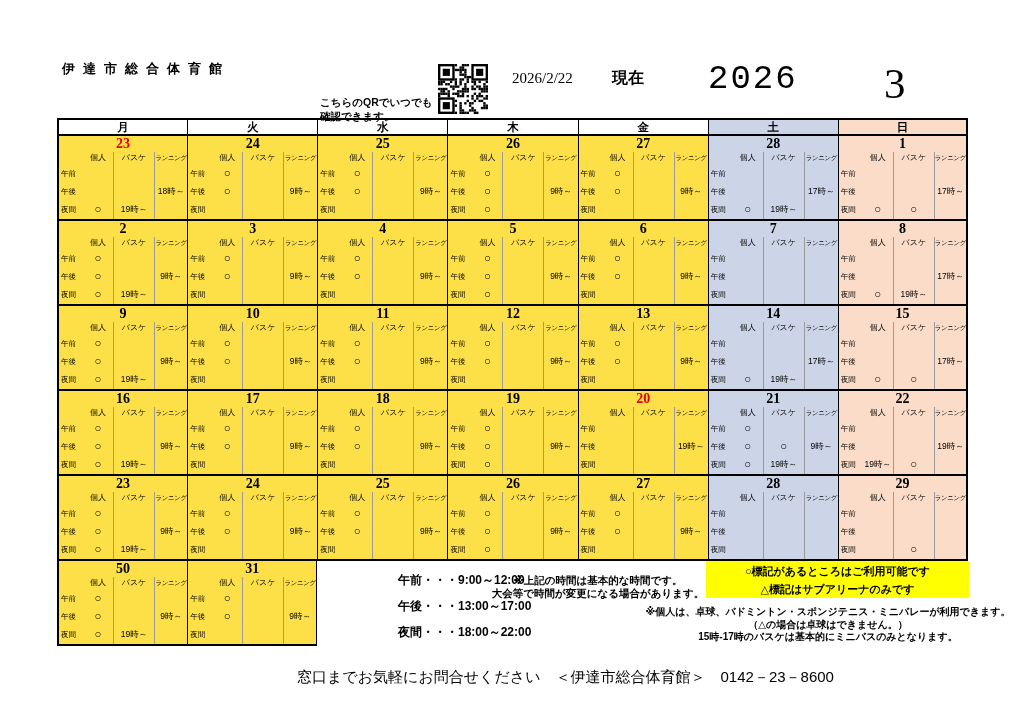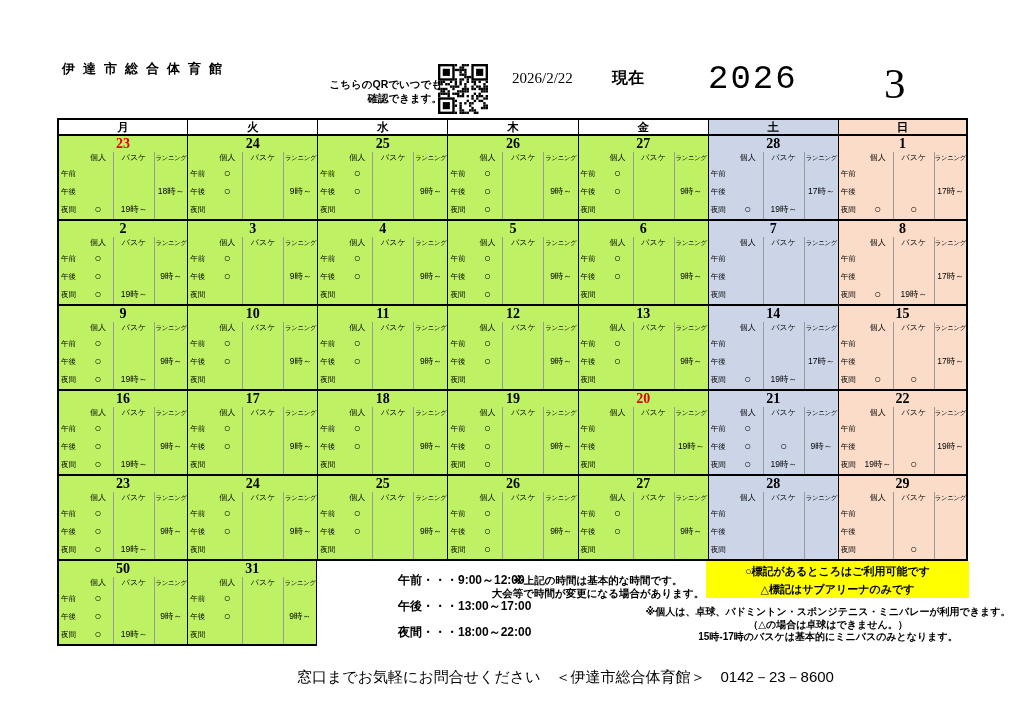--- a/index.html
+++ b/index.html
@@ -4,35 +4,35 @@
 <style>
   *{margin:0;padding:0;box-sizing:border-box;}
   html,body{background:#e8e8e8;}
   body{font-family:"Liberation Sans","DejaVu Sans",sans-serif;}
   .page{position:relative;width:1024px;height:724px;background:#fff;color:#000;overflow:hidden;margin:0 auto;}
   .abs{position:absolute;}
 
   
   .facility{left:62px;top:60px;width:252px;text-align:left;font-weight:bold;font-size:13px;letter-spacing:8px;white-space:nowrap;}
   .doc-title{left:56px;top:84px;width:300px;font-weight:bold;font-size:17.5px;white-space:nowrap;}
-  .qr-note{left:320px;top:78px;width:122px;font-weight:bold;font-size:10.5px;text-align:right;line-height:1.3;}
+  .qr-note{left:320px;top:96px;width:122px;font-weight:bold;font-size:10.5px;text-align:left;line-height:1.3;}
   .qr{left:438px;top:64px;width:50px;height:50px;}
   .asof-date{left:512px;top:70px;font-family:"Liberation Serif","DejaVu Serif",serif;font-size:15px;}
   .asof-label{left:612px;top:68px;font-family:Liberation Serif, serif;font-weight:bold;font-size:16px;}
   .big-year{left:708px;top:62px;font-family:Liberation Mono, monospace;font-size:34px;line-height:1;letter-spacing:2px;}
   .big-month{left:884px;top:62px;font-family:"Liberation Serif","DejaVu Serif",serif;font-size:43px;line-height:1;}
 
   
   .cal{left:57px;top:118px;width:911px;}
   .wd-row,.weeks{display:grid;grid-template-columns:repeat(7,1fr);}
   .wd-cell{height:18px;line-height:15px;text-align:center;font-weight:bold;font-size:11.5px;
     border-top:2px solid #000;border-bottom:2px solid #000;border-left:1.2px solid #000;}
   .wd-cell:first-child{border-left:2px solid #000;}
   .wd-cell:last-child{border-right:2px solid #000;}
-  .day-cell{height:85px;border-left:1.2px solid #000;border-bottom:2px solid #000;overflow:hidden;background:#bef264;}
+  .day-cell{height:85px;border-left:1.2px solid #000;border-bottom:2px solid #000;overflow:hidden;background:#fde047;}
   .day-cell:nth-child(7n+1){border-left:2px solid #000;}
   .day-cell:nth-child(7n){border-right:2px solid #000;}
   .day-cell.end{border-right:1.2px solid #000;}
   .day-cell.blank{border:none;background:#fff;}
   .sat{background:var(--sat-bg);}
   .sun{background:var(--sun-bg);}
   .wd-cell.sat{background:var(--sat-bg);}
   .wd-cell.sun{background:var(--sun-bg);}
   .date{height:16px;line-height:15px;text-align:center;font-family:"Liberation Serif","DejaVu Serif",serif;font-weight:bold;font-size:14px;}
   .date.hol{color:var(--hol-red);}

